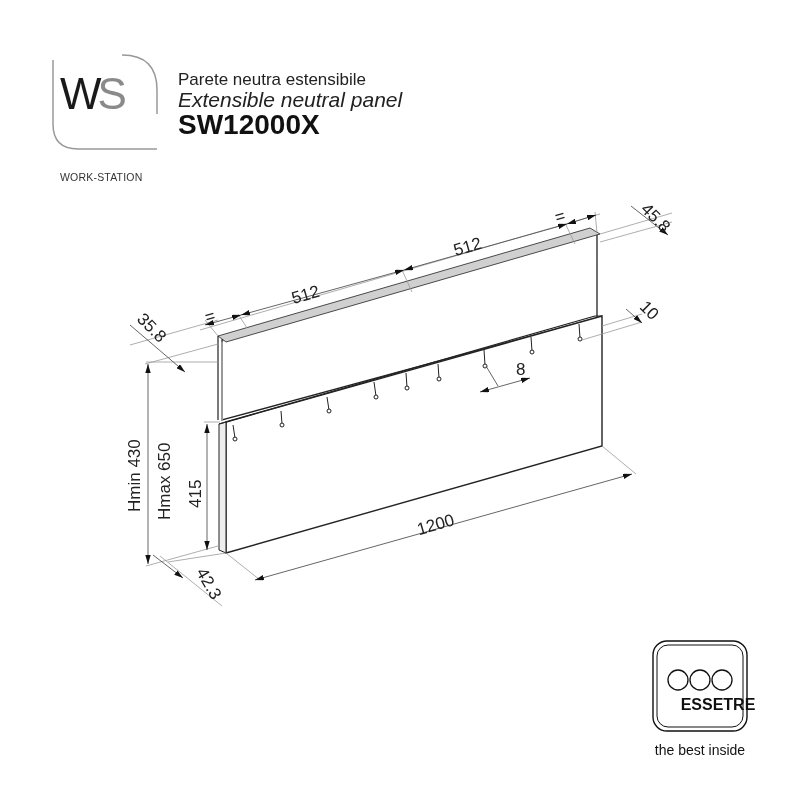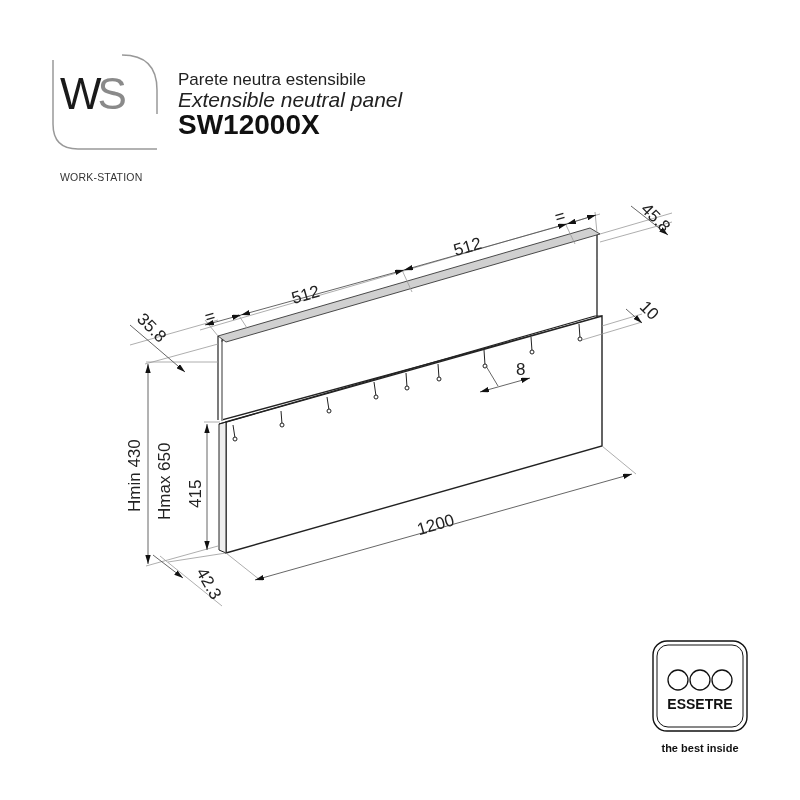--- a/index.html
+++ b/index.html
@@ -9,22 +9,22 @@
   .ws .w{color:#1a1a1a;}
   .ws .s{color:#8a8a8a;}
   .ws-sub{position:absolute;left:60px;top:163px;font-size:10.5px;color:#333;letter-spacing:0.2px;margin-top:8px;}
   .title{position:absolute;left:178px;top:70px;color:#222;}
   .title .it{font-size:17px;line-height:20px;}
   .title .en{font-size:21px;line-height:20px;font-style:italic;}
   .title .code{font-size:28px;font-weight:bold;line-height:30px;color:#111;}
   svg.drawing{position:absolute;left:0;top:0;}
   .dim-text{font-family:"Liberation Sans",sans-serif;font-size:17px;fill:#222;}
   .essetre{position:absolute;left:652px;top:640px;width:96px;height:92px;}
-  .essetre-name{position:absolute;left:652px;top:696px;width:96px;text-align:center;font-weight:bold;font-size:14px;color:#111;}
-  .tagline{position:absolute;left:652px;top:742px;width:96px;text-align:center;font-weight:bold;font-size:11px;color:#111;}
+  .essetre-name{position:absolute;left:652px;top:696px;width:96px;text-align:center;font-weight:bold;font-size:16px;color:#111;padding-left:18px;}
+  .tagline{position:absolute;left:652px;top:742px;width:96px;text-align:center;font-weight:normal;font-size:14px;color:#111;}
 </style>
 </head>
 <body>
 
 <svg class="logo-box" viewBox="0 0 106 96" width="106" height="96">
   <path d="M1,6 L1,70 Q1,95 26,95 L105,95" fill="none" stroke="#999" stroke-width="1.5"></path>
   <path d="M70,1 Q105,1 105,36 L105,60" fill="none" stroke="#999" stroke-width="1.5"></path>
 </svg>
 <div class="ws">
   <span class="w">W</span><span class="s">S</span>

